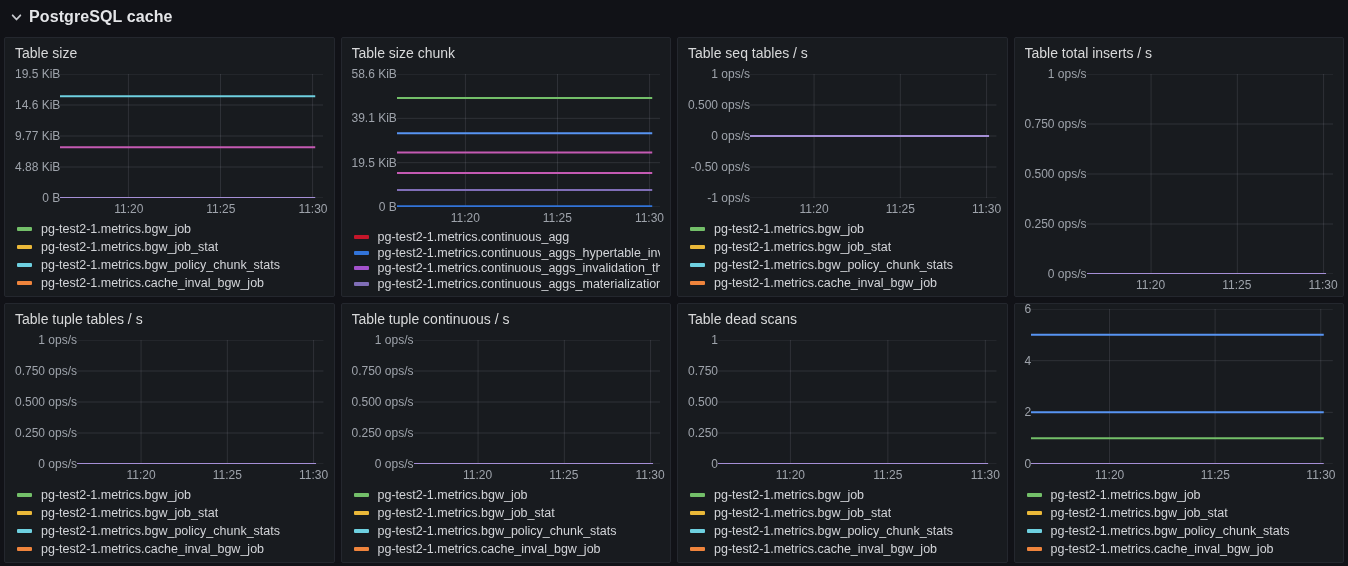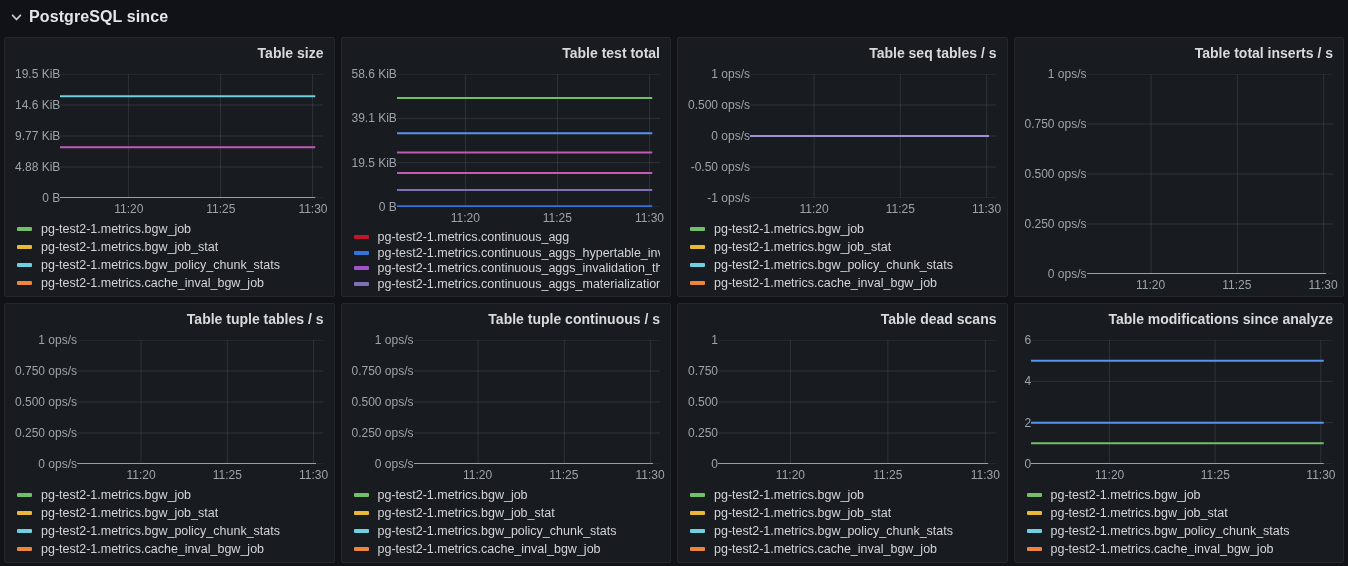--- a/index.html
+++ b/index.html
@@ -49,23 +49,23 @@
     border: 1px solid #24272e;
     border-radius: 2px;
     display: flex;
     flex-direction: column;
     padding: 5px 10px 3px 10px;
     min-width: 0;
     overflow: hidden;
   }
   .panel-title {
     margin: 2px 0 13px 0;
-    text-align: right;
+    text-align: left;
     font-size: 14px;
-    font-weight: 700;
+    font-weight: 400;
     color: #d8d9da;
     cursor: pointer;
     white-space: nowrap;
     overflow: hidden;
   }
   
   .chart {
     flex: 1;
     display: flex;
     min-height: 0;
@@ -150,21 +150,21 @@
 <body>
 
 <div class="page">
 
   <div class="row-header">
     <span class="chev">
       <svg viewBox="0 0 10 10" width="11" height="11">
           <path d="M1.5 3 L5 6.8 L8.5 3" fill="none" stroke="currentColor" stroke-width="1.6" stroke-linecap="round" stroke-linejoin="round"></path>
         </svg>
     </span>
-    <span class="row-title">PostgreSQL since</span>
+    <span class="row-title">PostgreSQL cache</span>
   </div>
 
   <div class="grid">
 
     <section class="panel">
       <h2 class="panel-title">Table size</h2>
       <div class="chart">
         <div class="y-axis">
             <div class="y-tick">19.5 KiB</div>
             <div class="y-tick">14.6 KiB</div>
@@ -209,21 +209,21 @@
             <span class="lbl">pg-test2-1.metrics.bgw_policy_chunk_stats</span>
           </div>
           <div class="legend-item">
             <span class="swatch" style="background: rgb(239, 132, 60);"></span>
             <span class="lbl">pg-test2-1.metrics.cache_inval_bgw_job</span>
           </div>
         </div>
     </section>
 
     <section class="panel">
-      <h2 class="panel-title">Table test total</h2>
+      <h2 class="panel-title">Table size chunk</h2>
       <div class="chart">
         <div class="y-axis">
             <div class="y-tick">58.6 KiB</div>
             <div class="y-tick">39.1 KiB</div>
             <div class="y-tick">19.5 KiB</div>
             <div class="y-tick">0 B</div>
           </div>
         <div class="plot-col">
           <div class="plot">
               <svg viewBox="0 0 100 100" preserveAspectRatio="none">
@@ -500,21 +500,20 @@
             <span class="lbl">pg-test2-1.metrics.bgw_policy_chunk_stats</span>
           </div>
           <div class="legend-item">
             <span class="swatch" style="background: rgb(239, 132, 60);"></span>
             <span class="lbl">pg-test2-1.metrics.cache_inval_bgw_job</span>
           </div>
         </div>
     </section>
 
     <section class="panel">
-      <h2 class="panel-title">Table modifications since analyze</h2>
       <div class="chart">
         <div class="y-axis">
             <div class="y-tick">6</div>
             <div class="y-tick">4</div>
             <div class="y-tick">2</div>
             <div class="y-tick">0</div>
           </div>
         <div class="plot-col">
           <div class="plot">
               <svg viewBox="0 0 100 100" preserveAspectRatio="none">

